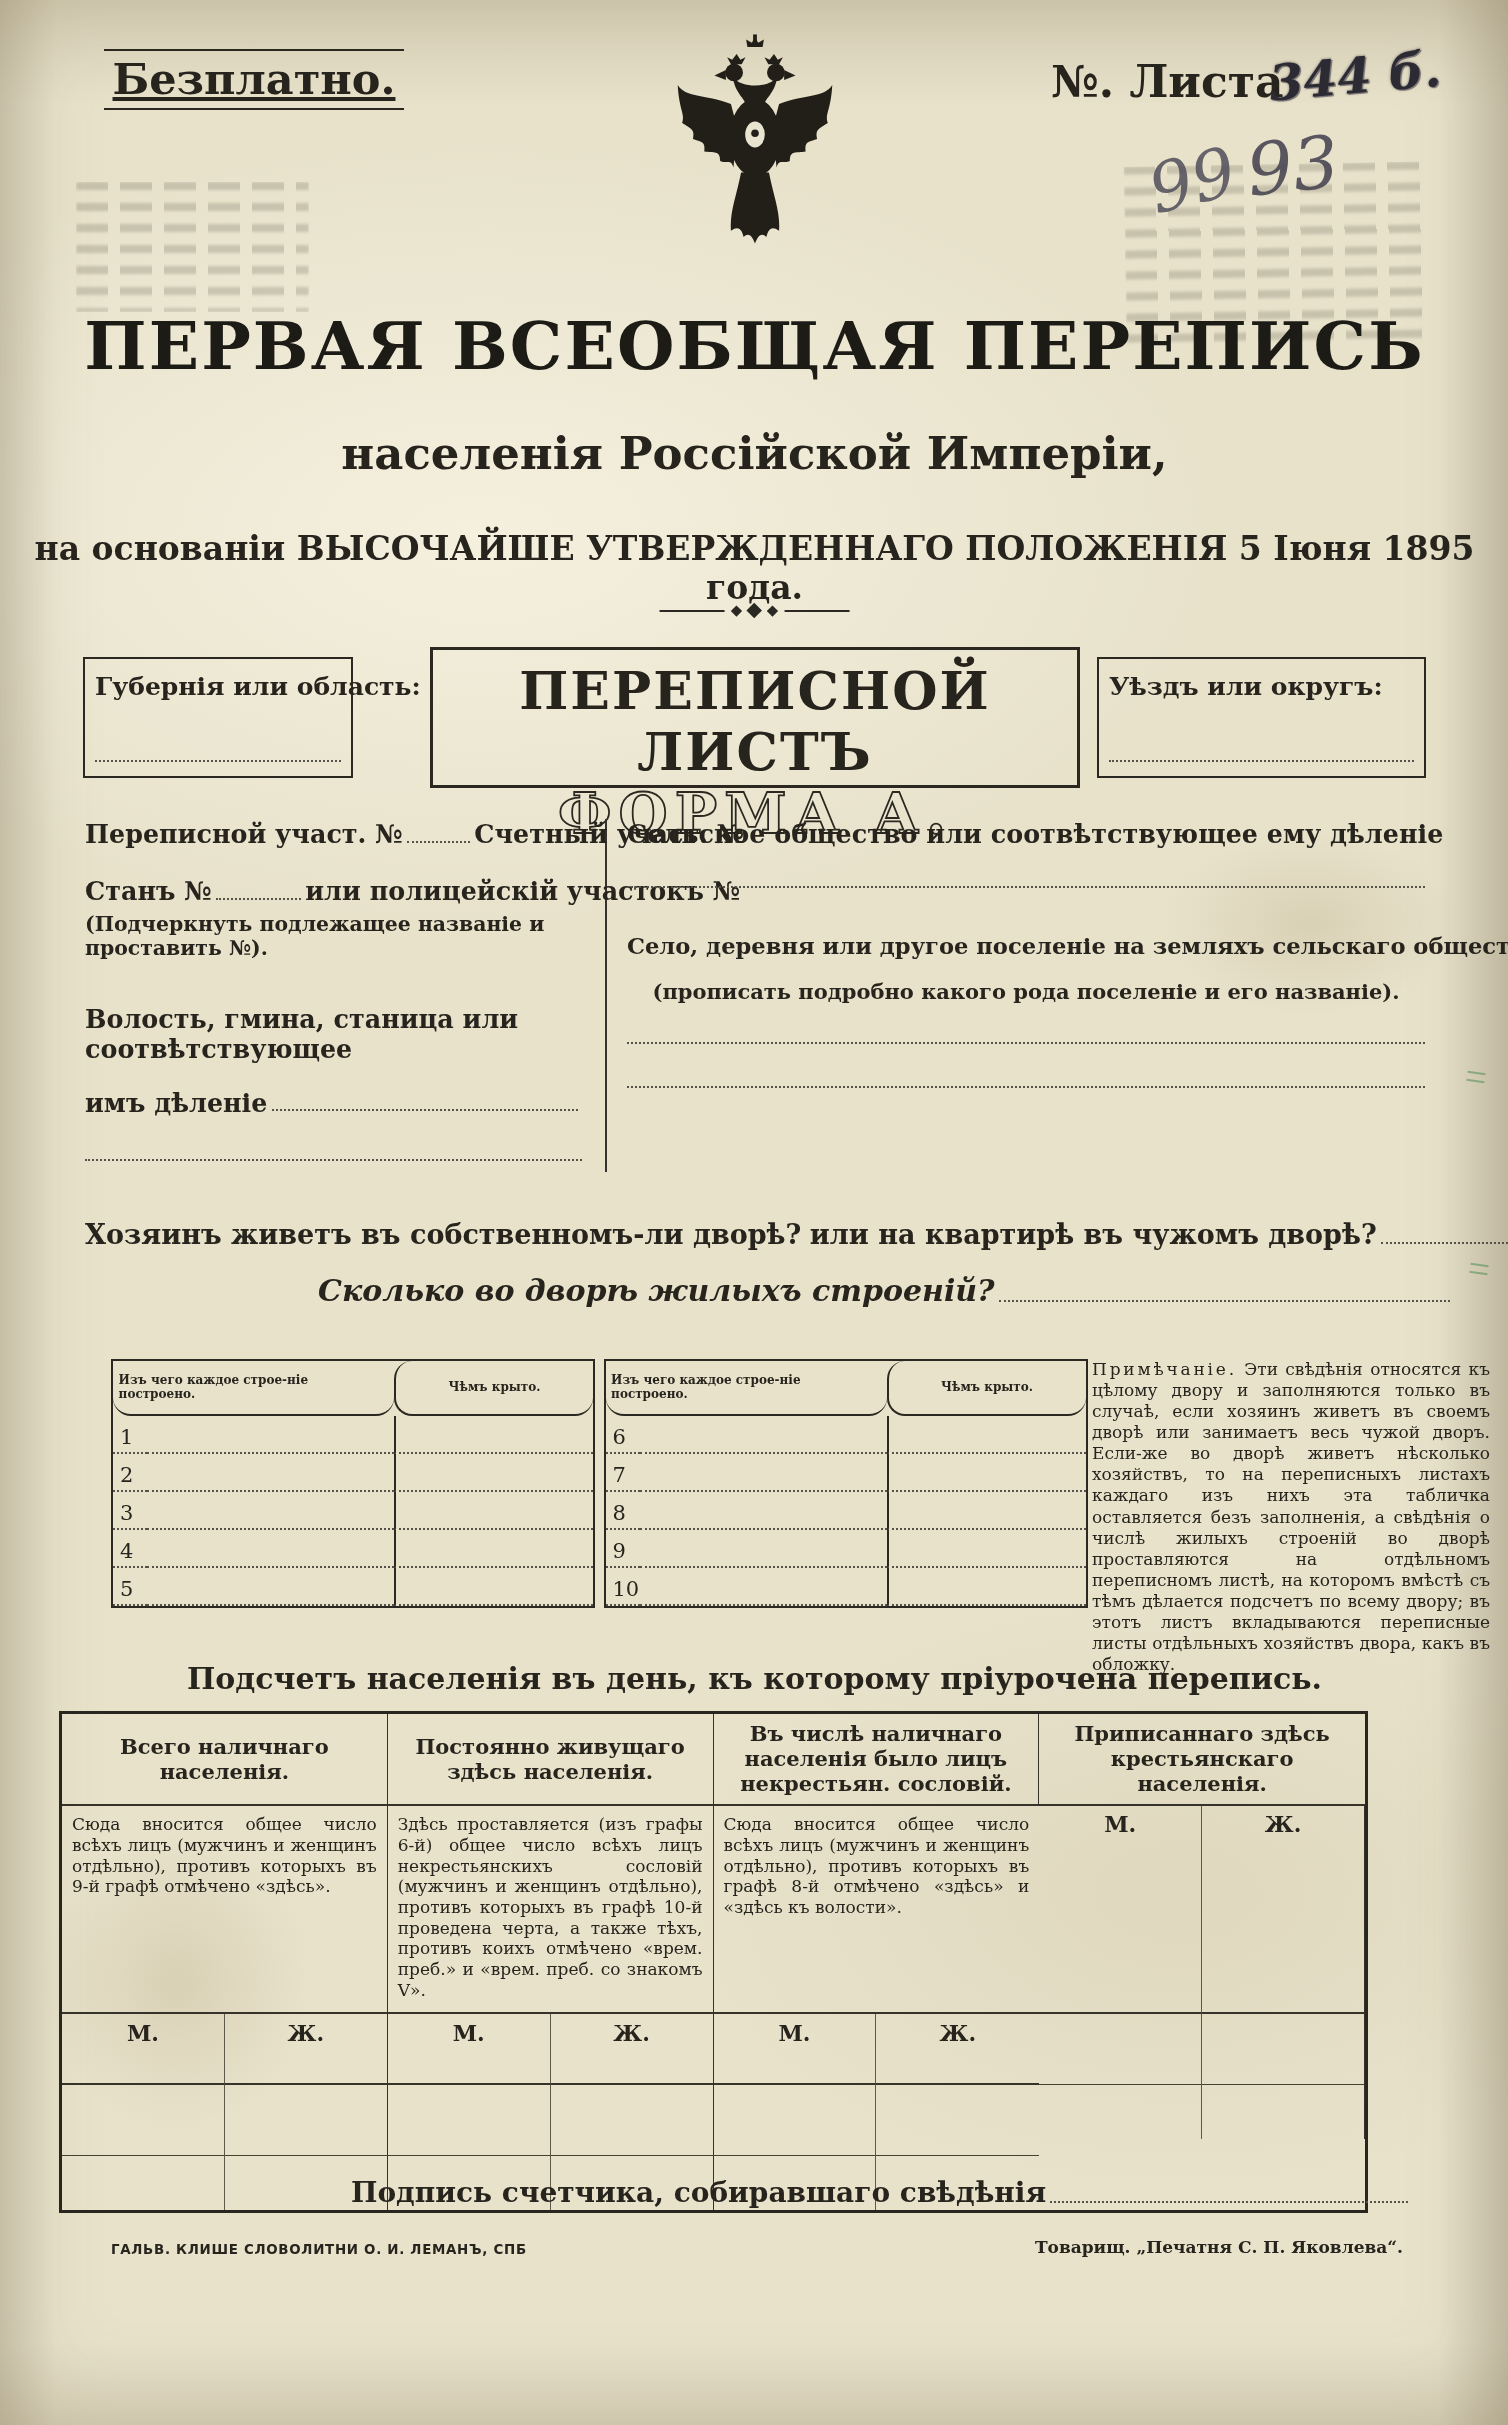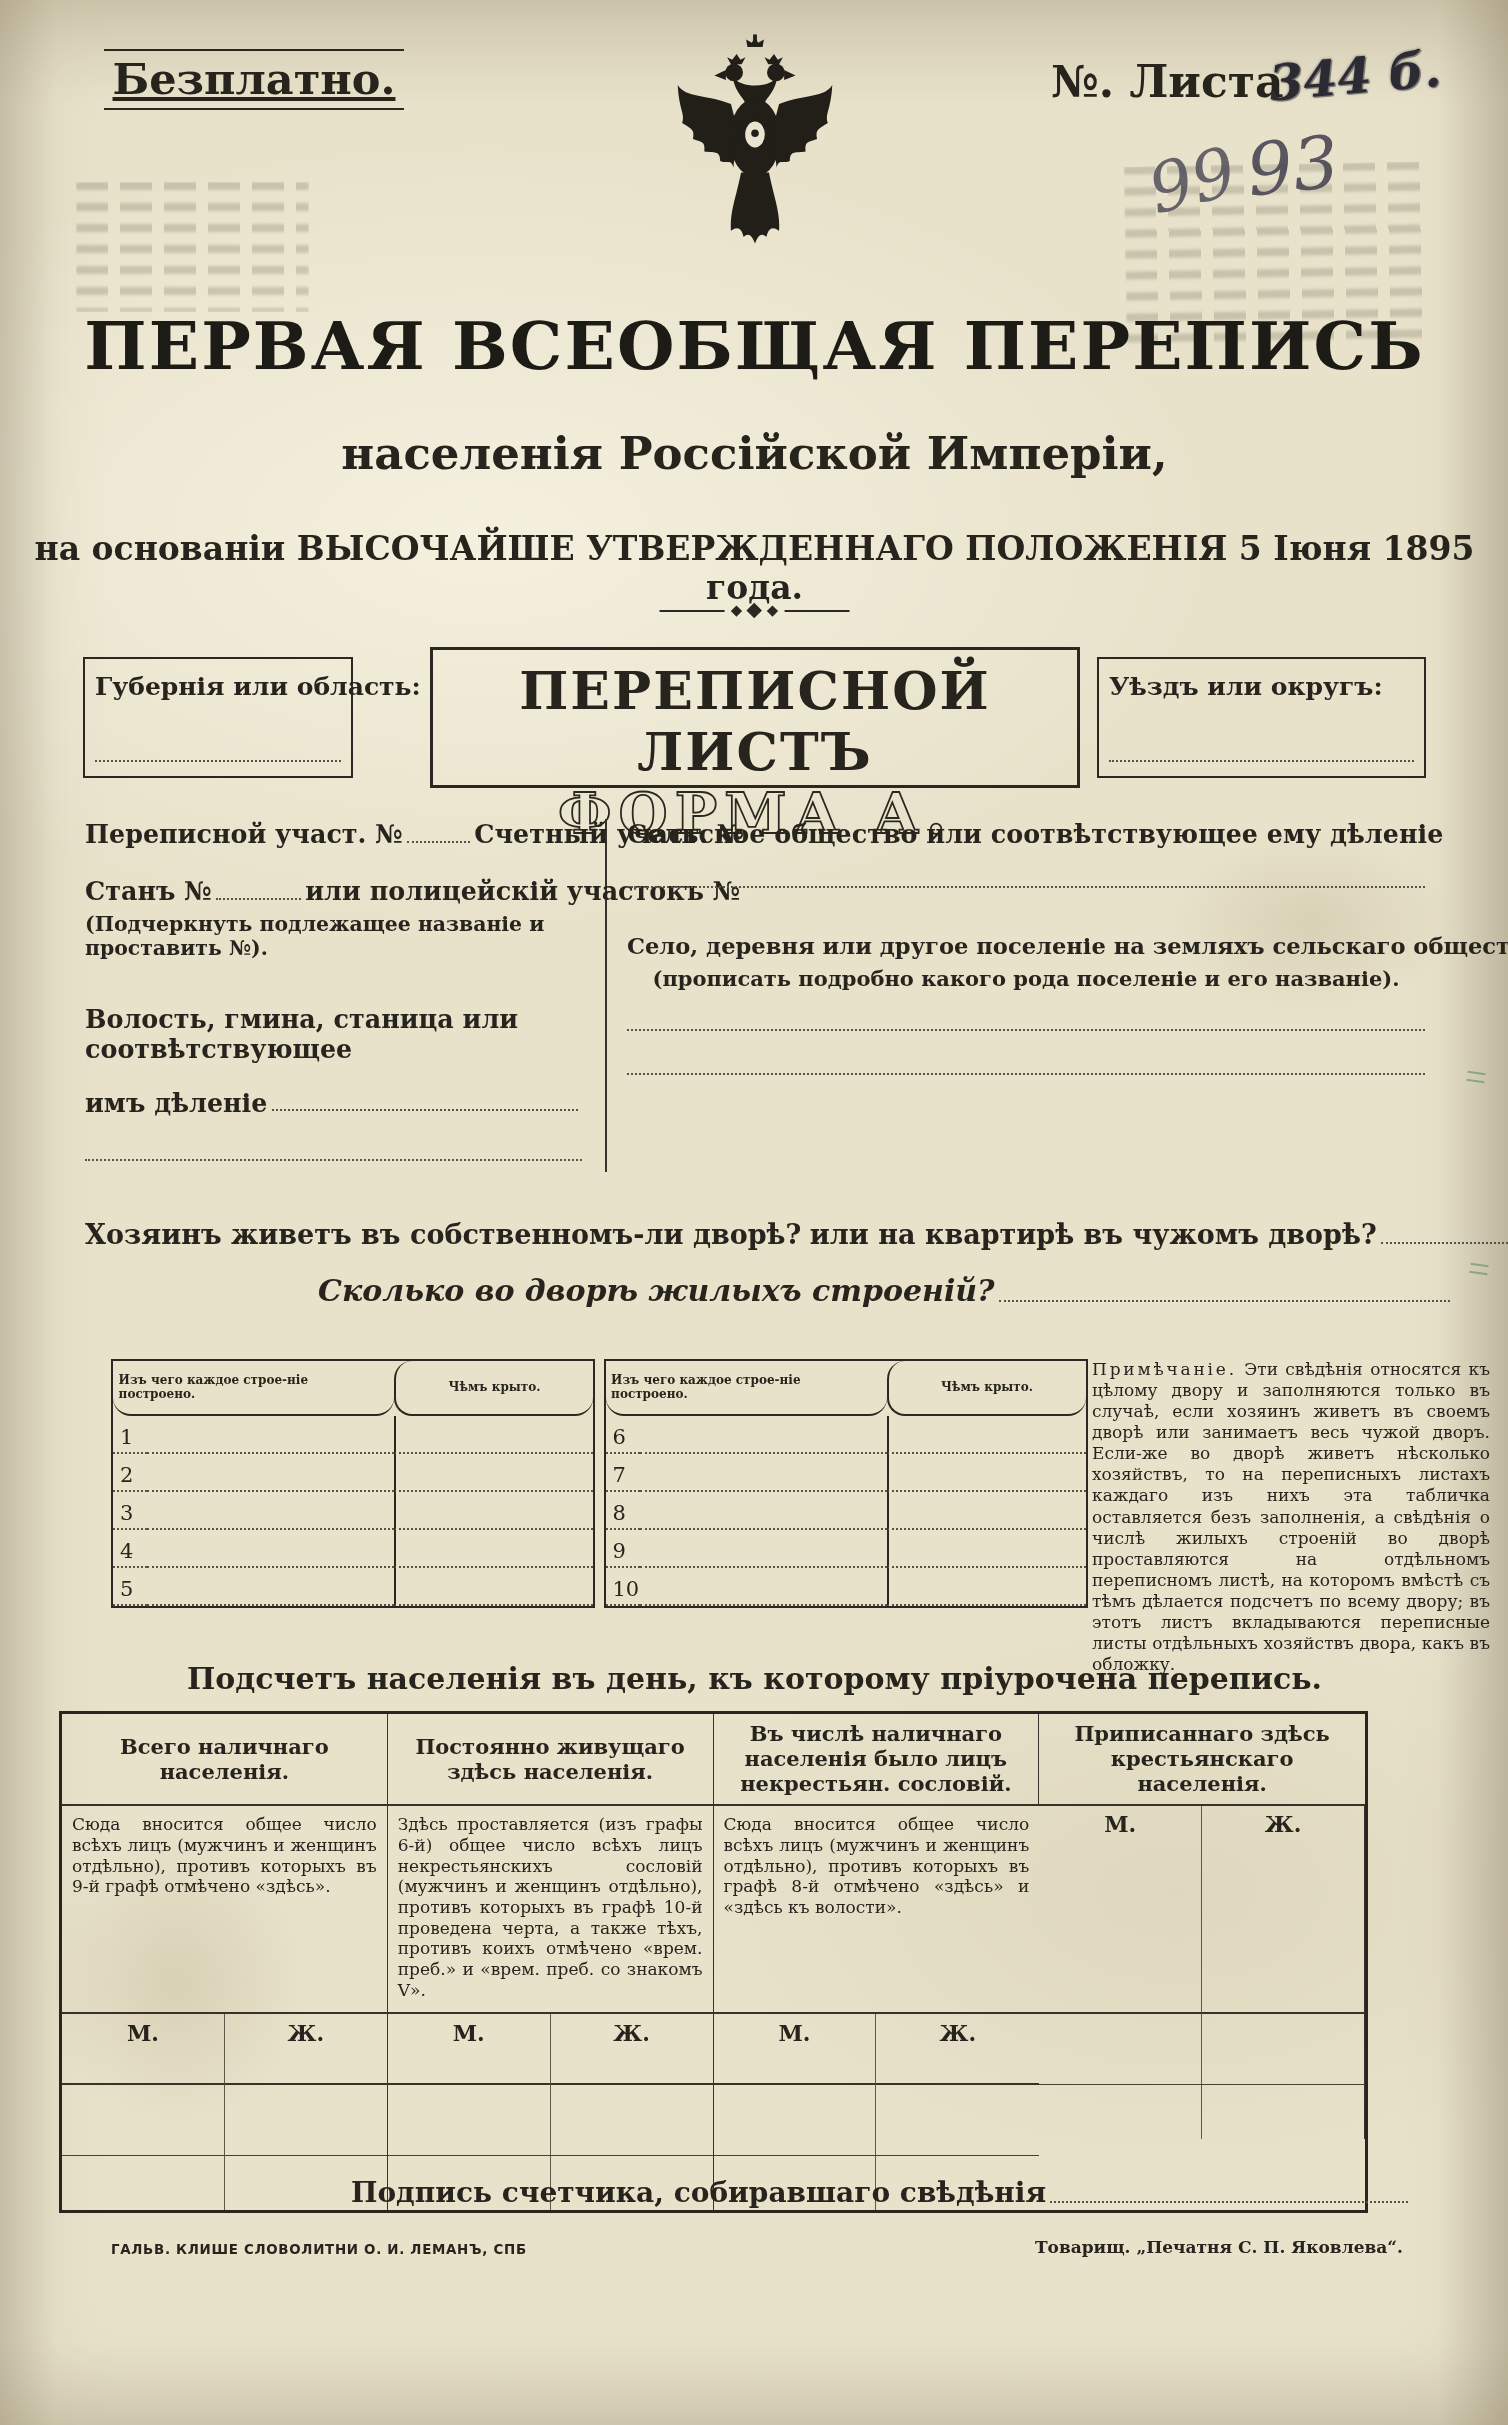--- a/index.html
+++ b/index.html
@@ -176,21 +176,21 @@
       <div class="dotline" style="margin-top:41px;"></div>
     </div>
 
     <div class="abs" style="left:542px;top:0;width:798px;">
       <div class="line" style="font-size:25.4px;font-weight:bold;">
         <span class="lbl">Сельское общество или соотвѣтствующее ему дѣленіе</span>
         <span class="dots"></span>
       </div>
       <div class="dotline" style="margin-top:37px;"></div>
       <div style="font-size:22.6px;font-weight:bold;margin-top:45px;white-space:nowrap;">Село, деревня или другое поселеніе на земляхъ сельскаго общества</div>
-      <div style="font-size:21px;font-weight:bold;margin-top:7px;text-align:center;">(прописать подробно какого рода поселеніе и его названіе).</div>
+      <div style="font-size:21px;font-weight:bold;margin-top:20px;text-align:center;">(прописать подробно какого рода поселеніе и его названіе).</div>
       <div class="dotline" style="margin-top:38px;"></div>
       <div class="dotline" style="margin-top:42px;"></div>
     </div>
   </div>
 
   <div class="abs" style="left:85px;top:1194px;width:1340px;">
     <div class="line" style="font-size:27px;font-weight:bold;margin-top:25.4px;">
       <span class="lbl">Хозяинъ живетъ въ собственномъ-ли дворѣ?</span>
       <span class="dots"></span>
       <span class="lbl">или на квартирѣ въ чужомъ дворѣ?</span>

